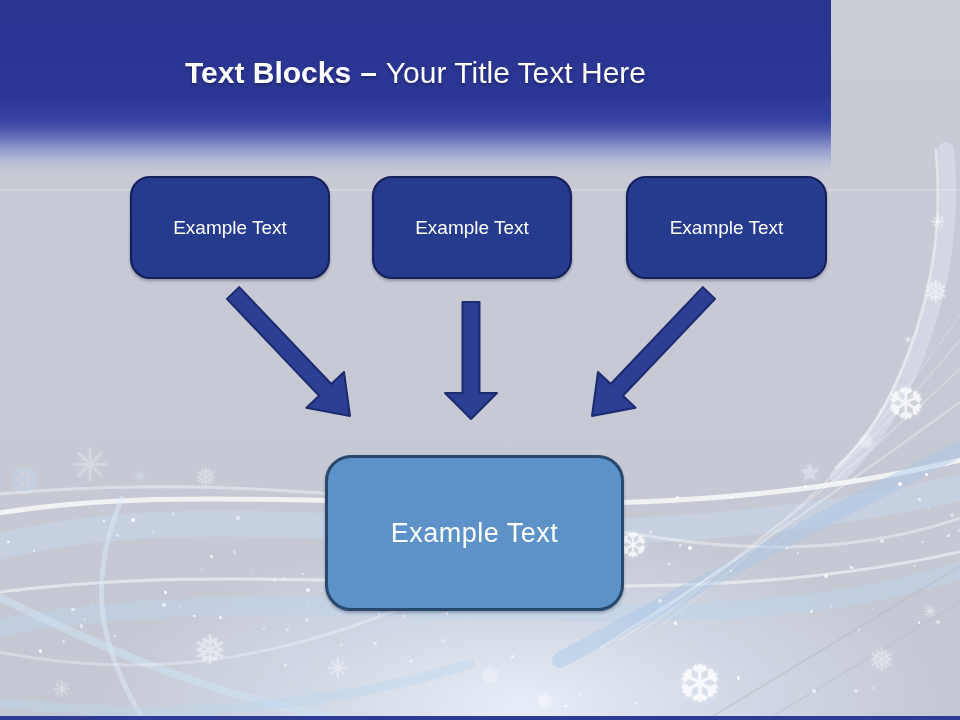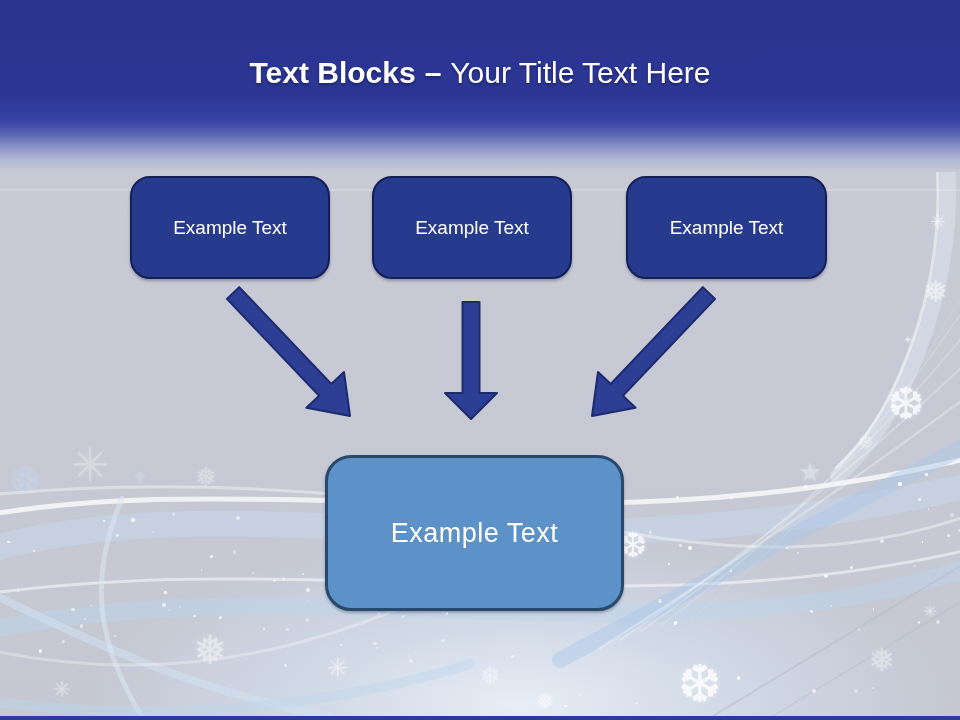--- a/index.html
+++ b/index.html
@@ -14,21 +14,21 @@
     position:relative; width:960px; height:720px; overflow:hidden;
     font-family:"Liberation Sans", sans-serif;
     background:linear-gradient(180deg,#c9cbd5 0%, var(--bg) 40%, #c5c8d3 100%);
   }
   .decor, .arrows{position:absolute; left:0; top:0; width:960px; height:720px; pointer-events:none;}
   .dots,.flakes{position:absolute; left:0; top:0; width:960px; height:720px; pointer-events:none; z-index:1;}
   .dot{position:absolute; background:#ffffff; border-radius:50%;}
   .flake{position:absolute; transform:translate(-50%,-50%); line-height:1;
          font-family:"DejaVu Sans", sans-serif; text-shadow:0 0 4px rgba(255,255,255,.55);}
   .header{
-    position:absolute; left:0; top:0; width:960px; height:172px; z-index:2;
+    position:absolute; left:0; top:0; width:831px; height:172px; z-index:2;
     background:linear-gradient(180deg,
       var(--header-top) 0%, #2c3795 55%, #3743a3 70%, #5a65b4 78%,
       #8e96c9 86%, #b7bcd6 94%, var(--bg) 100%);
   }
   .title{
     position:absolute; left:0; top:53px; width:100%; margin:0;
     text-align:center; color:var(--title-text);
     font-size:30px; font-weight:400; line-height:40px;
     text-shadow:0 2px 3px rgba(0,0,30,.35);
   }

